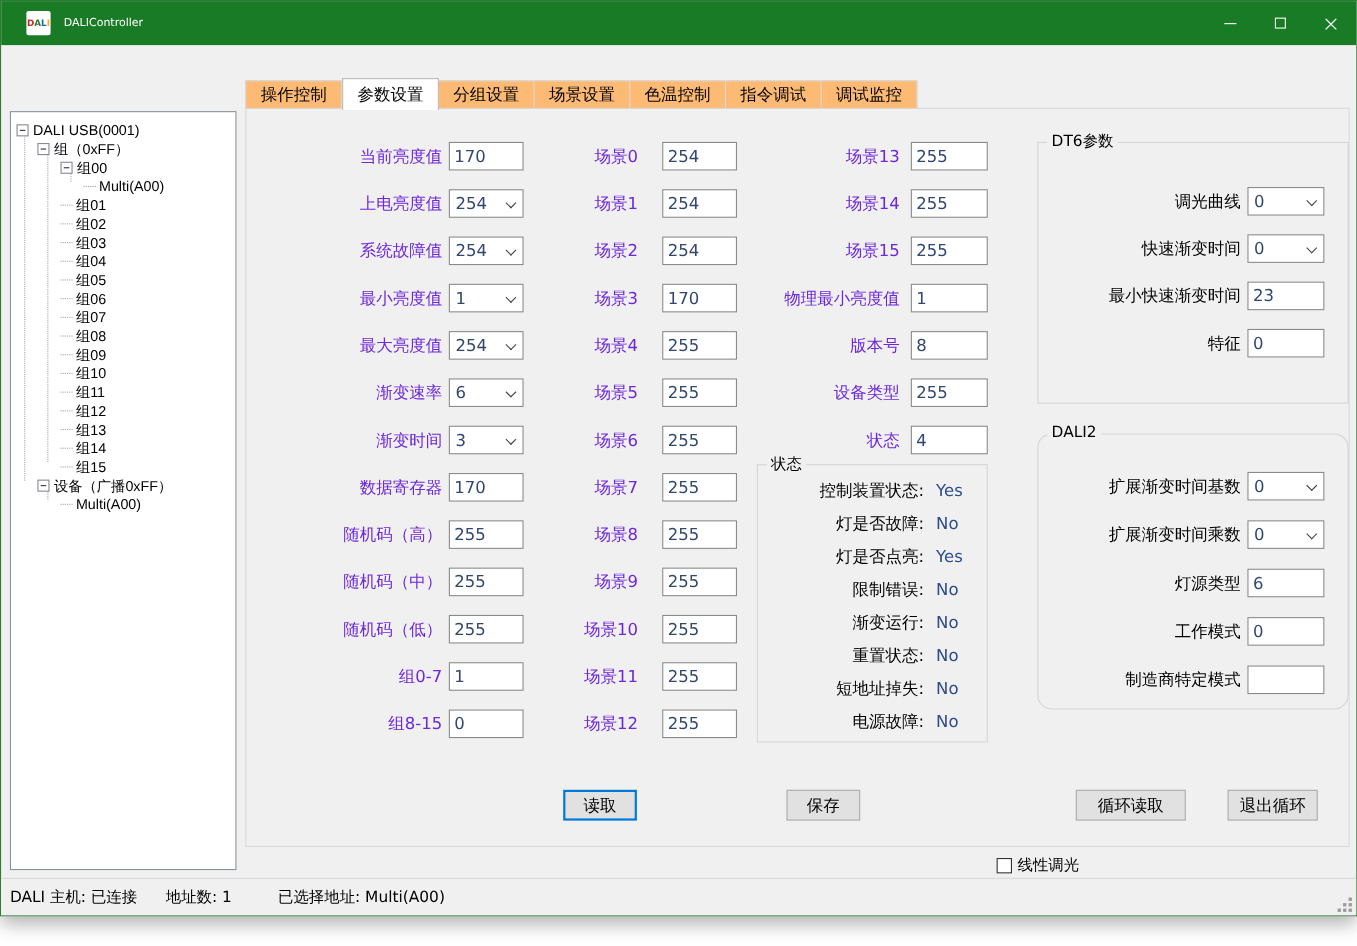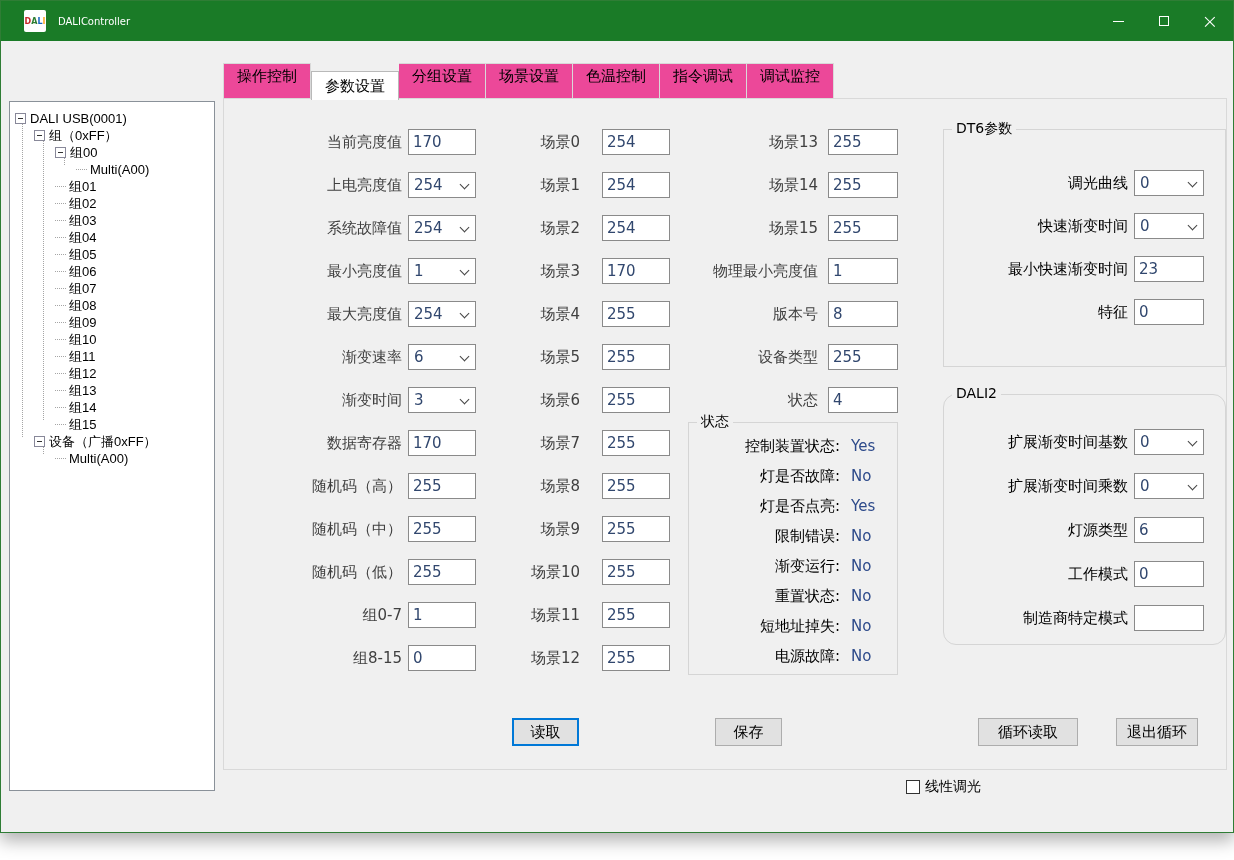--- a/index.html
+++ b/index.html
@@ -27,28 +27,28 @@
   .tree-panel { position:absolute; left:8px; top:100px; width:206px; height:690px; background:#fff; border:1px solid #8a9199; overflow:hidden; }
   .tree { position:relative; font-family:Liberation Sans, sans-serif; font-size:13px; color:#000; padding-top:8px; }
   .tree-row { height:17px; line-height:17px; white-space:nowrap; display:flex; align-items:center; }
   .d0{padding-left:5px}.d1{padding-left:24px}.d2{padding-left:45px}.d3{padding-left:66px}
   .expbox { width:11px; height:11px; border:1px solid #889; background:#fff; position:relative; margin-right:4px; flex:none; }
   .expbox::before { content:""; position:absolute; left:2px; right:2px; top:4px; height:1px; background:#333; }
   .stub { width:11px; height:1px; border-top:1px dotted #a5a5a5; margin-right:3px; flex:none; }
   .guide { position:absolute; border-left:1px dotted #a5a5a5; width:0; }
   
   .tabstrip { position:absolute; left:222px; top:71px; height:27px; display:flex; align-items:flex-end; z-index:3; }
-  .tab { height:36px; line-height:25px; padding:0 13px; font-size:15px; background:#ec4899; border:1px solid #d9d9d9; border-left:none; color:#000; }
+  .tab { height:26px; line-height:25px; padding:0 13px; font-size:15px; background:#fdba74; border:1px solid #d9d9d9; border-left:none; color:#000; }
   .tab:first-child { border-left:1px solid #d9d9d9; }
   .tab.active { background:#ffffff; height:29px; line-height:28px; border:1px solid #b9b9b9; border-bottom:none; margin-bottom:-1px; position:relative; z-index:4; }
   .tabpage { position:absolute; left:222px; top:97px; width:1004px; height:672px; background:#f0f0f0; border:1px solid #d9d9d9; z-index:2; }
   
   .rowcol { position:absolute; }
   .frow { display:flex; align-items:center; height:26px; margin-bottom:17px; }
-  .flabel { font-size:15px; color:#404040; text-align:right; white-space:nowrap; }
+  .flabel { font-size:15px; color:#6d28d9; text-align:right; white-space:nowrap; }
   .tbox { height:26px; border:1px solid #8a8a8a; background:#fff; font-size:15px; color:#31476e; padding:0 4px; font-family:"DejaVu Sans", sans-serif; }
   .combo { height:26px; border:1px solid #8a8a8a; background:#fff; display:flex; align-items:center; }
   .combo .val { flex:1; font-size:15px; color:#31476e; padding-left:5px; }
   .combo .chev { width:16px; height:16px; position:relative; flex:none; margin-right:2px; }
   .combo .chev::before { content:""; position:absolute; left:4px; top:4px; width:6px; height:6px; border-right:1px solid #444; border-bottom:1px solid #444; transform:rotate(45deg); }
   .c1lab { width:130px; } .c1in { width:68px; margin-left:6px; }
   .c2lab { width:84px; } .c2in { width:68px; margin-left:22px; }
   .c3lab { width:156px; } .c3in { width:70px; margin-left:10px; }
   
   .groupbox { position:absolute; border:1px solid #d5d5d5; }
@@ -462,14 +462,20 @@
     <button class="btn" style="left:491px; top:619px; width:67px;">保存</button>
     <button class="btn" style="left:754px; top:619px; width:100px;">循环读取</button>
     <button class="btn" style="left:892px; top:619px; width:82px;">退出循环</button>
   </div>
 
   <div class="chk-wrap">
     <span class="chk"></span>
     <span class="chk-label">线性调光</span>
   </div>
 
+  <div class="statusbar">
+    <span class="sb1">DALI 主机: 已连接</span>
+    <span class="sb2">地址数: 1</span>
+    <span class="sb3">已选择地址: Multi(A00)</span>
+    <span class="grip"></span>
+  </div>
 
 </div>
 
 </body></html>

